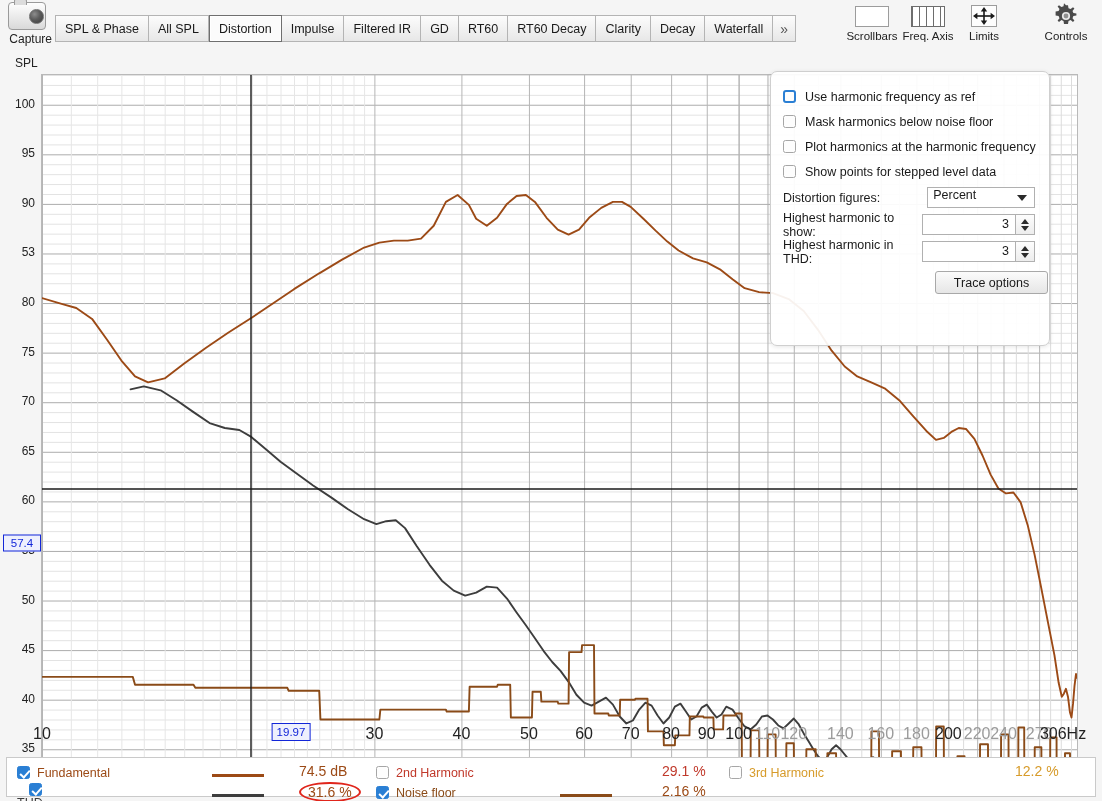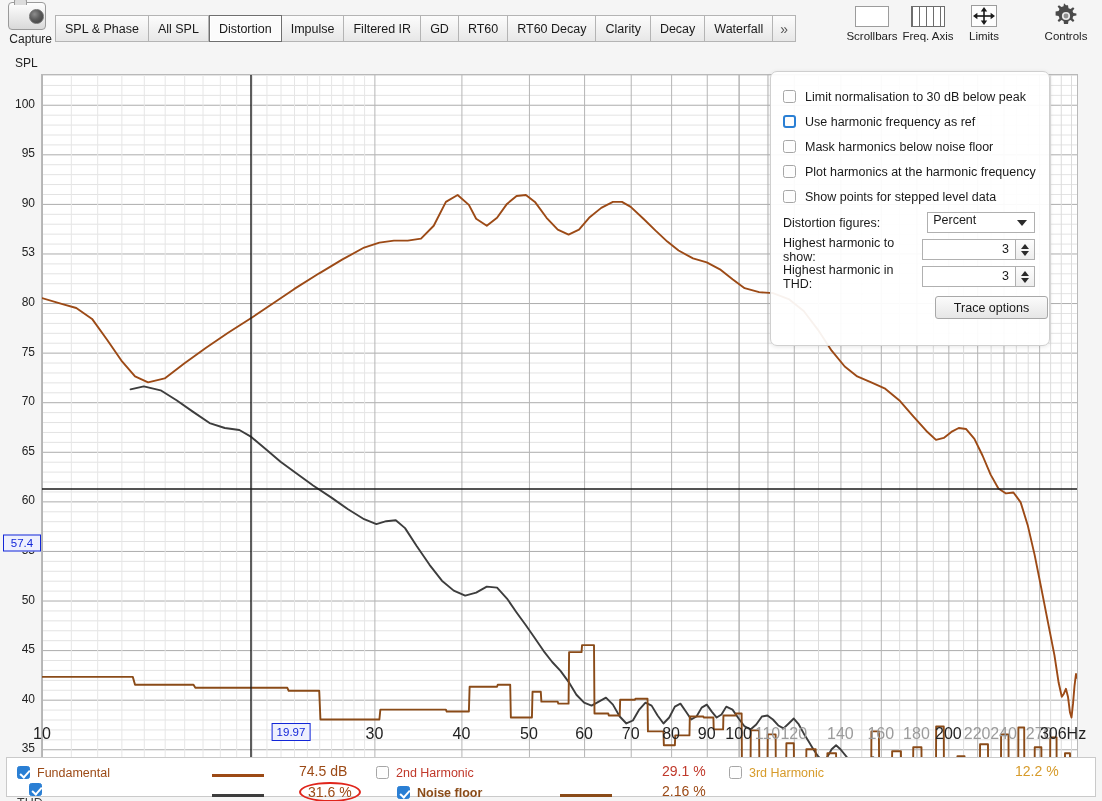--- a/index.html
+++ b/index.html
@@ -460,24 +460,20 @@
         <div class="xtick dim" style="left: 962.498px;">240</div>
         <div class="xtick dim" style="left: 998.133px;">270</div>
         <div class="xtick" style="left: 1022px;">306Hz</div>
         <div id="cursor-x-box" style="left: 250px;">19.97</div>
       </div>
   </div>
 
   <div id="opt-panel">
     <div id="opt-checkboxes">
         <div class="opt-row">
-          <div class="cbx"></div>
-          <div class="opt-label">Limit normalisation to 30 dB below peak</div>
-        </div>
-        <div class="opt-row">
           <div class="cbx focus"></div>
           <div class="opt-label">Use harmonic frequency as ref</div>
         </div>
         <div class="opt-row">
           <div class="cbx"></div>
           <div class="opt-label">Mask harmonics below noise floor</div>
         </div>
         <div class="opt-row">
           <div class="cbx"></div>
           <div class="opt-label">Plot harmonics at the harmonic frequency</div>
@@ -532,21 +528,21 @@
         <div class="lg-cbx on"></div>
         <div class="lg-name" style="color: rgb(61, 61, 61);"><span>THD</span><span class="sub">H2,3</span></div>
       </div>
       <div class="lg-swatch" style="left: 205px; top: 36px; background: rgb(61, 61, 61);"></div>
       <div class="lg-val circled" style="left: 292px; top: 24px; color: rgb(156, 74, 22);">31.6 %</div>
       <div class="lg-cell" style="left: 369px; top: 5px;">
         <div class="lg-cbx"></div>
         <div class="lg-name" style="color: rgb(192, 57, 43);"><span>2nd Harmonic</span></div>
       </div>
       <div class="lg-val" style="left: 655px; top: 5px; color: rgb(192, 57, 43);">29.1 %</div>
-      <div class="lg-cell" style="left: 390px; top: 25px; font-weight: bold;">
+      <div class="lg-cell" style="left: 369px; top: 25px;">
         <div class="lg-cbx on"></div>
         <div class="lg-name" style="color: rgb(138, 75, 24);"><span>Noise floor</span></div>
       </div>
       <div class="lg-swatch" style="left: 553px; top: 36px; background: rgb(138, 75, 24);"></div>
       <div class="lg-val" style="left: 655px; top: 25px; color: rgb(156, 74, 22);">2.16 %</div>
       <div class="lg-cell" style="left: 722px; top: 5px;">
         <div class="lg-cbx"></div>
         <div class="lg-name" style="color: rgb(215, 155, 42);"><span>3rd Harmonic</span></div>
       </div>
       <div class="lg-val" style="left: 1008px; top: 5px; color: rgb(215, 155, 42);">12.2 %</div>

